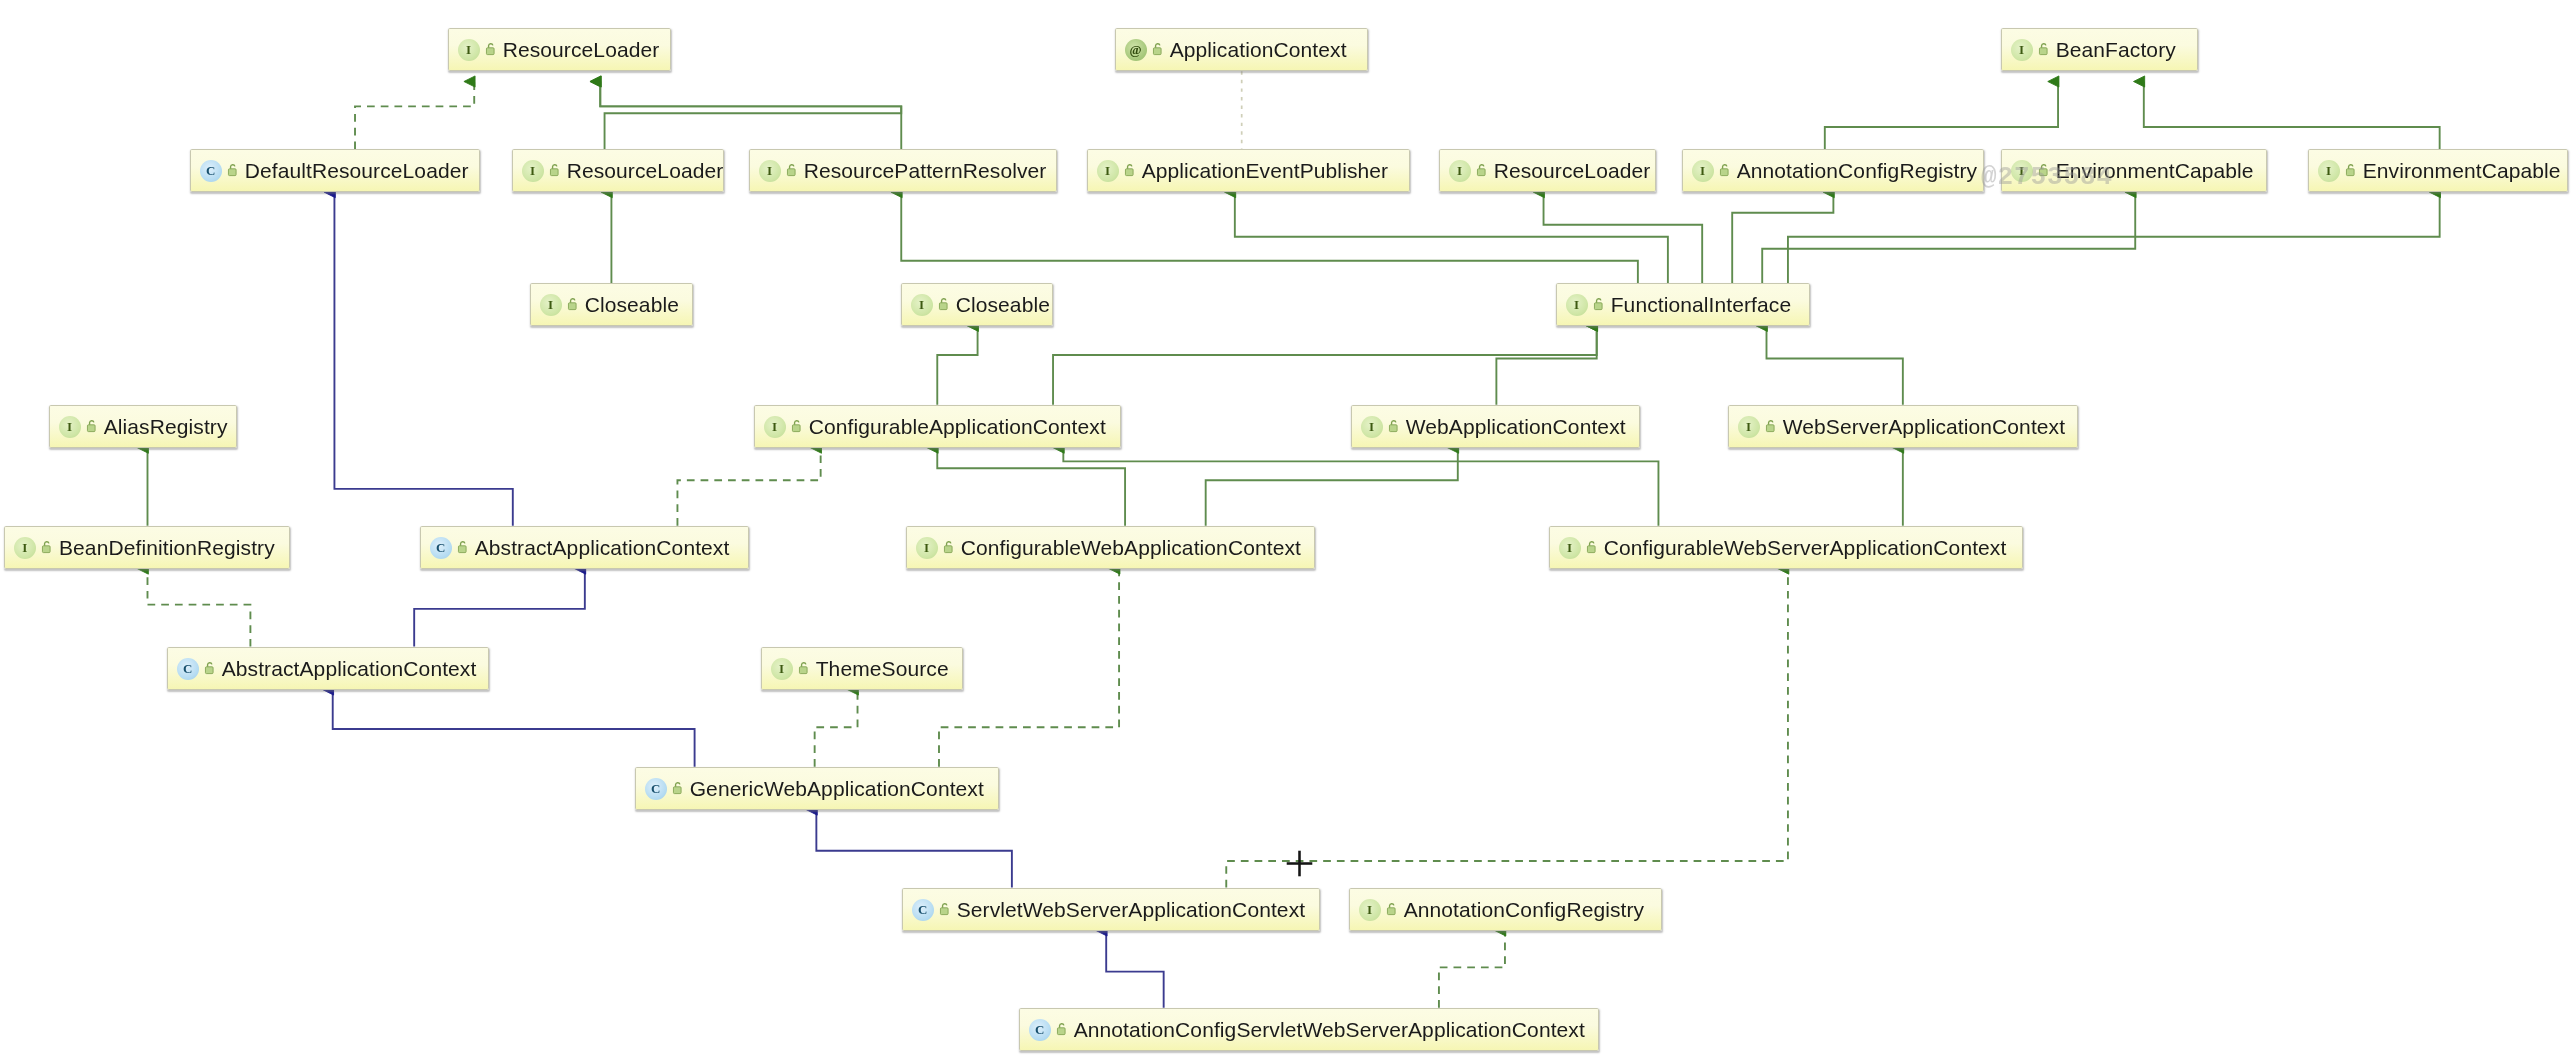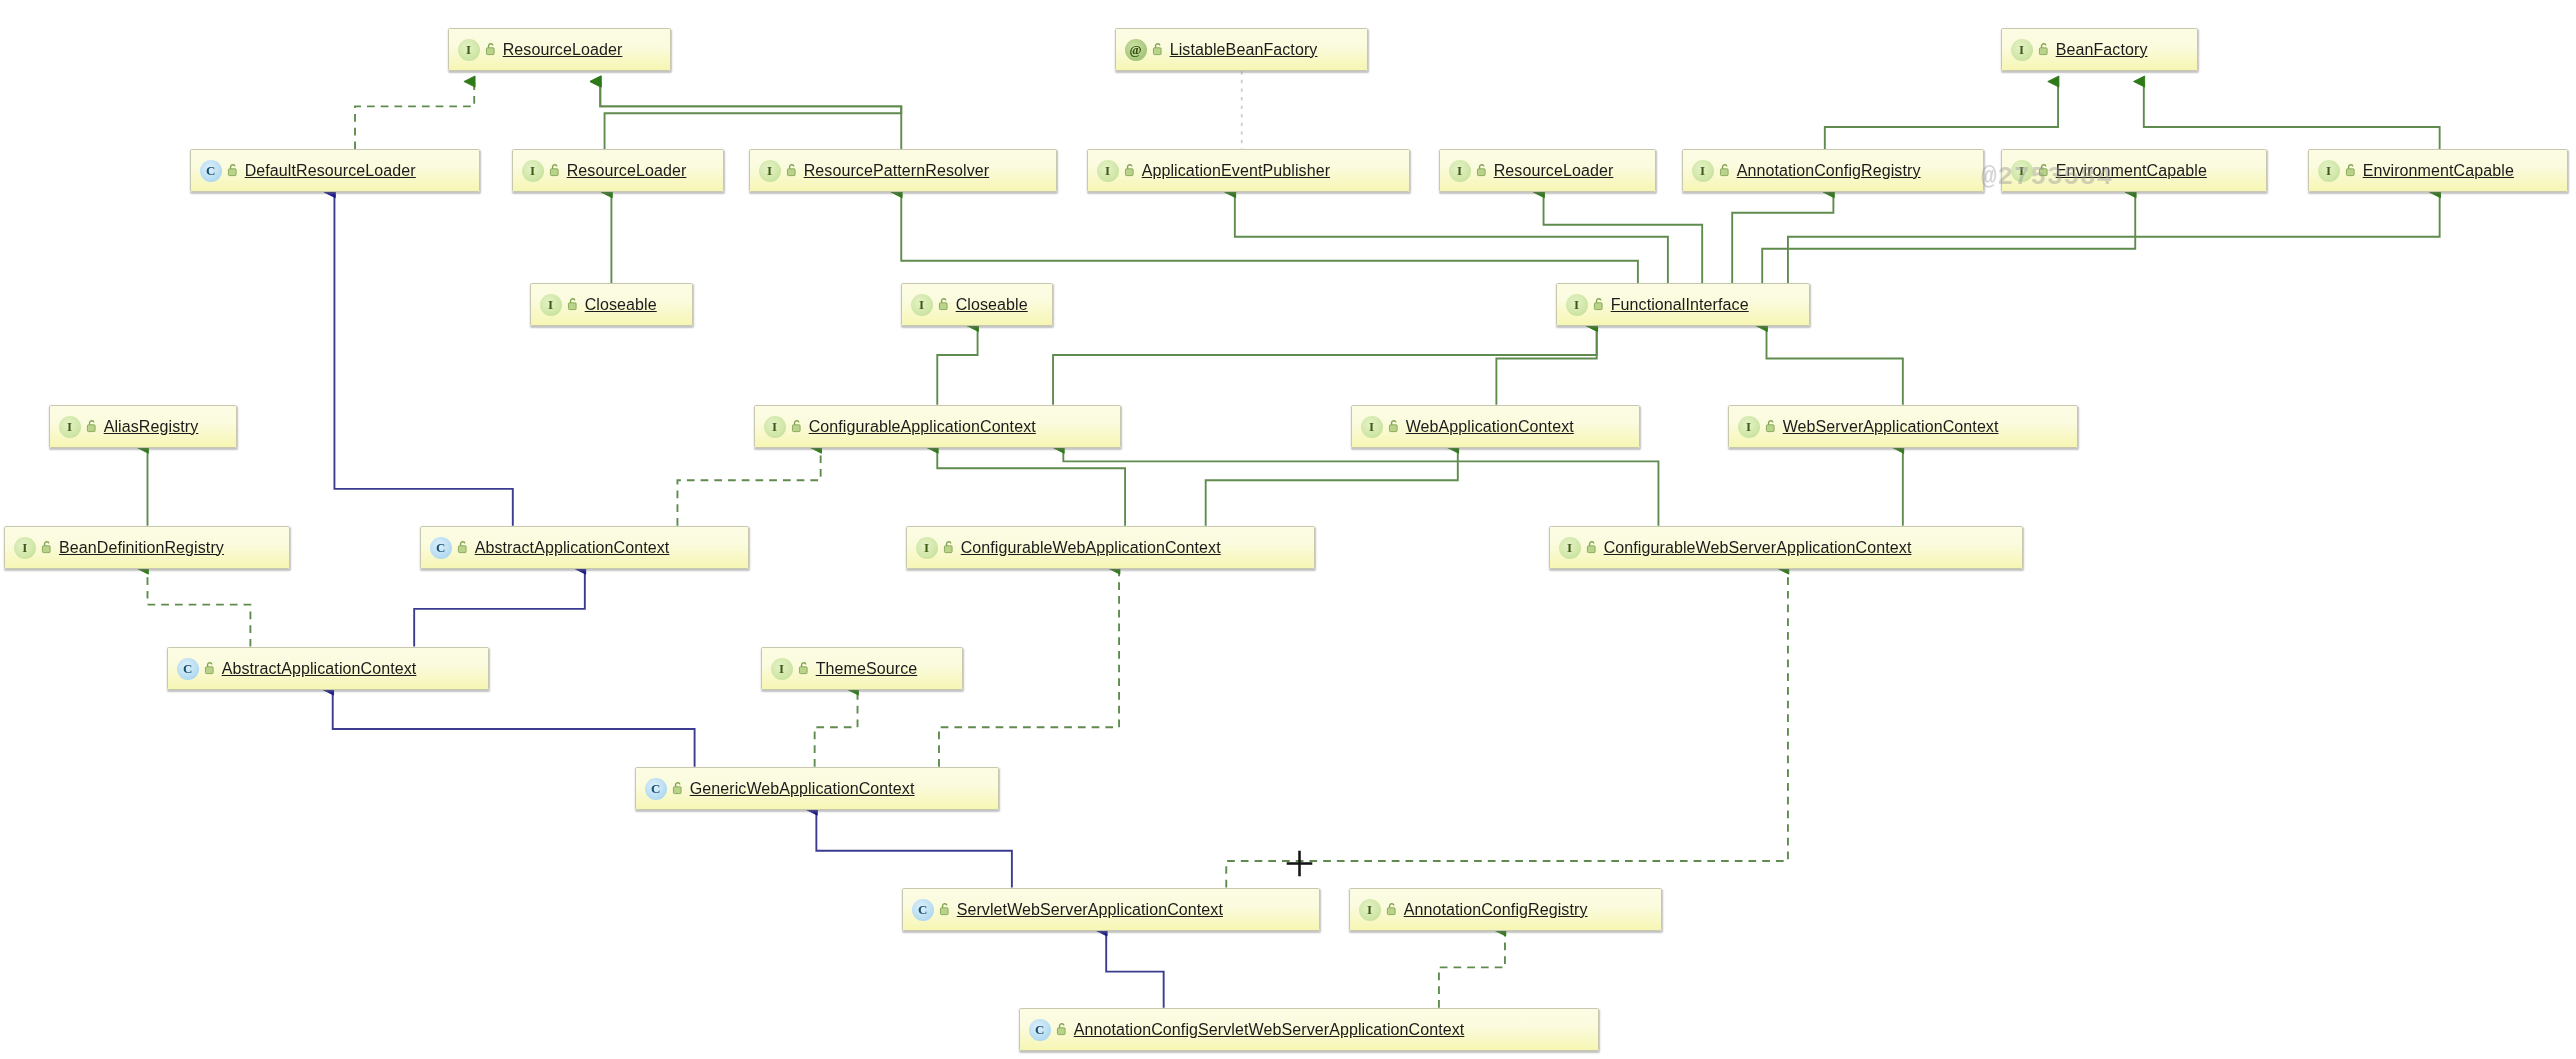--- a/index.html
+++ b/index.html
@@ -71,25 +71,24 @@
   }
   .uml-node .vis-icon {
     flex: 0 0 auto;
     width: 13.7px;
     height: 17px;
     margin-right: 6px;
     position: relative;
   }
   .uml-node .vis-icon svg { display: block; }
   .uml-node .node-label {
-    font-size: 16px;
+    font-size: 21px;
     color: #1b1b1b;
     letter-spacing: 0.1px;
     line-height: 1;
-    text-decoration: underline;
   }
   #watermark {
     position: absolute;
     color: rgba(150,150,150,0.42);
     font-size: 26px;
     font-family: "Liberation Sans", sans-serif;
     font-weight: bold;
     letter-spacing: 0.9px;
     pointer-events: none;
     user-select: none;
@@ -162,21 +161,21 @@
         <span class="node-label">ResourceLoader</span>
       </div>
       <div class="uml-node" style="left: 1115px; top: 28px; width: 253px;">
         <span class="node-icon icon-annotation">@</span>
         <span class="vis-icon">
           <svg width="13.7" height="17" viewBox="0 0 16 20">
             <rect x="4" y="8" width="9" height="8" rx="1.2" fill="#b9d48a" stroke="#7fa14f" stroke-width="1"></rect>
             <path d="M6.5 8 V5.5 A2.6 2.6 0 0 1 11.6 5.2" fill="none" stroke="#7fa14f" stroke-width="1.6"></path>
           </svg>
         </span>
-        <span class="node-label">ListableBeanFactory</span>
+        <span class="node-label">ApplicationContext</span>
       </div>
       <div class="uml-node" style="left: 2001px; top: 28px; width: 197px;">
         <span class="node-icon icon-interface">I</span>
         <span class="vis-icon">
           <svg width="13.7" height="17" viewBox="0 0 16 20">
             <rect x="4" y="8" width="9" height="8" rx="1.2" fill="#b9d48a" stroke="#7fa14f" stroke-width="1"></rect>
             <path d="M6.5 8 V5.5 A2.6 2.6 0 0 1 11.6 5.2" fill="none" stroke="#7fa14f" stroke-width="1.6"></path>
           </svg>
         </span>
         <span class="node-label">BeanFactory</span>

